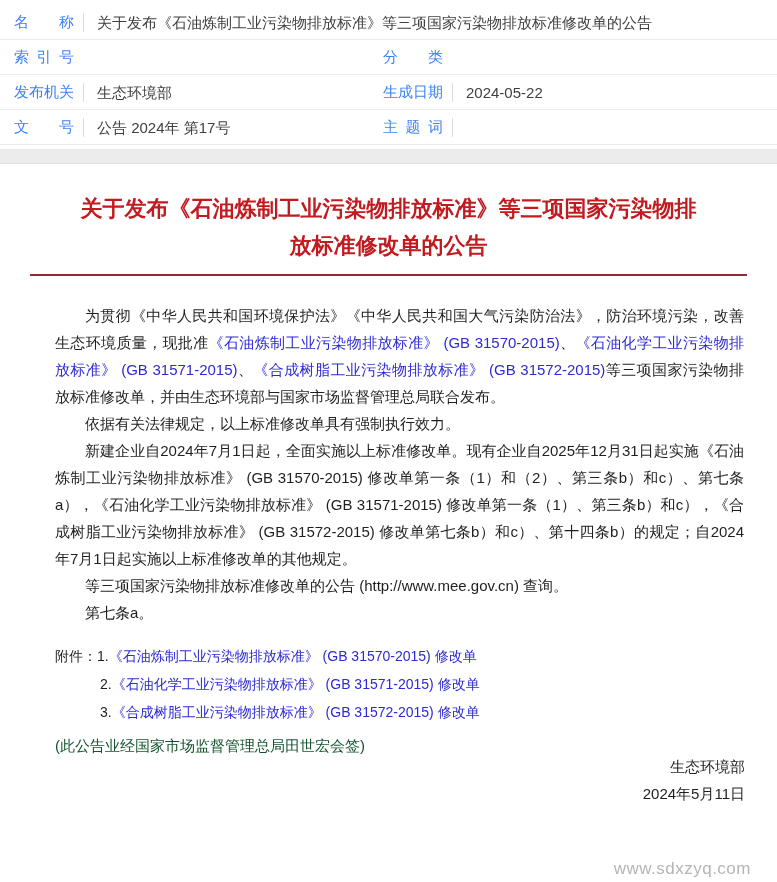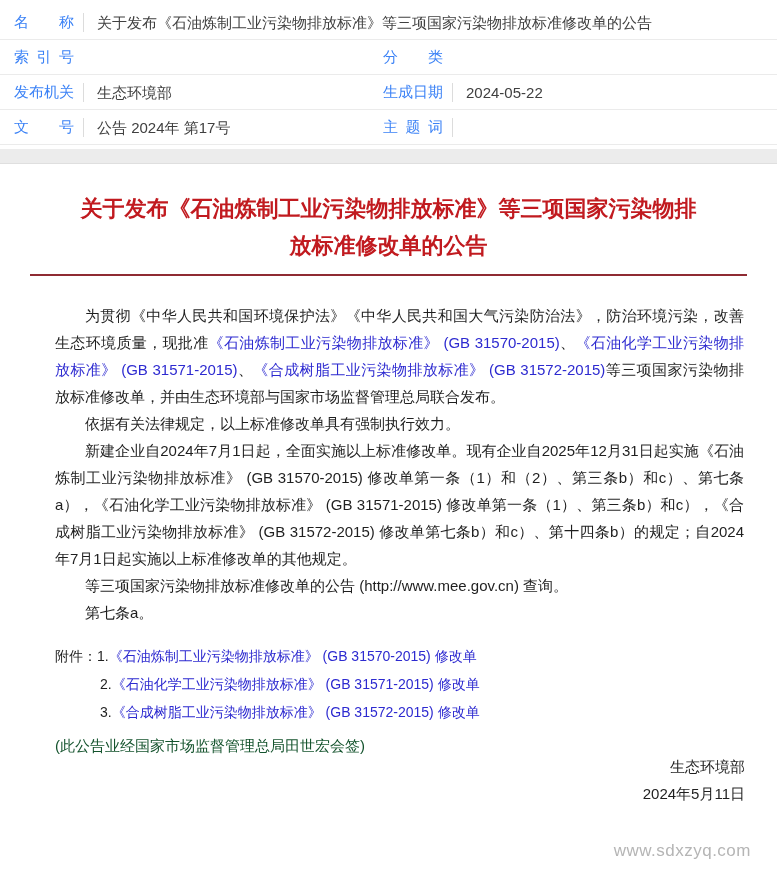--- a/index.html
+++ b/index.html
@@ -103,21 +103,21 @@
   .sign-date {
     margin-right: 2px;
     text-align: right;
     font-size: 15px;
     line-height: 27px;
     color: #1f1f1f;
   }
   .watermark {
     position: absolute;
     right: 26px;
-    top: 841px;
+    top: 859px;
     color: #b5b5b5;
     font-size: 17px;
     letter-spacing: 0.5px;
   }
 </style>
 </head>
 <body>
 
 <div class="meta">
 

